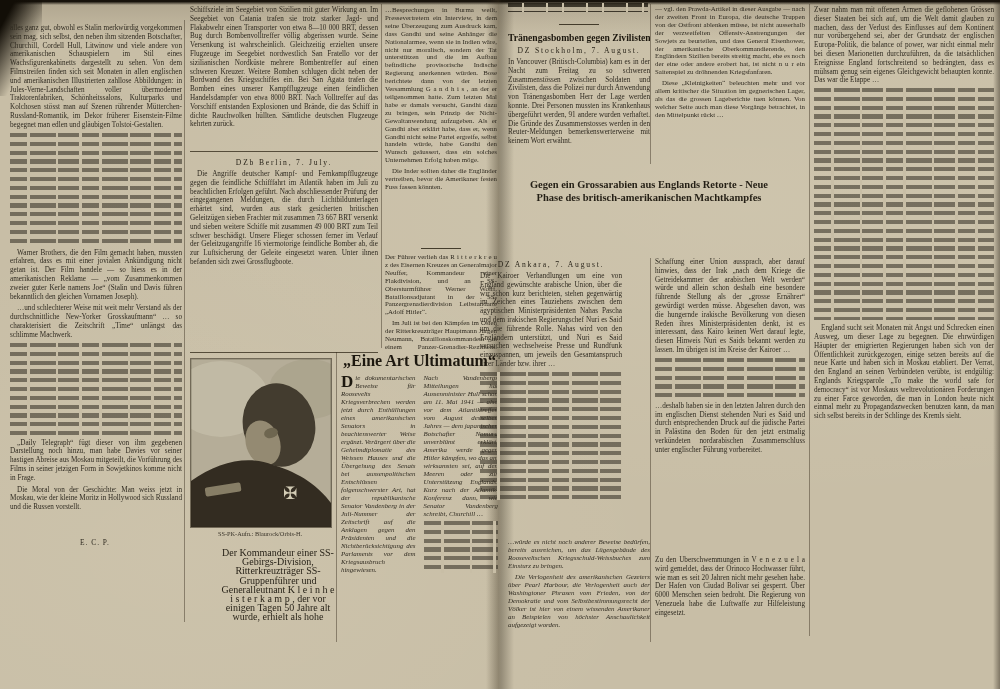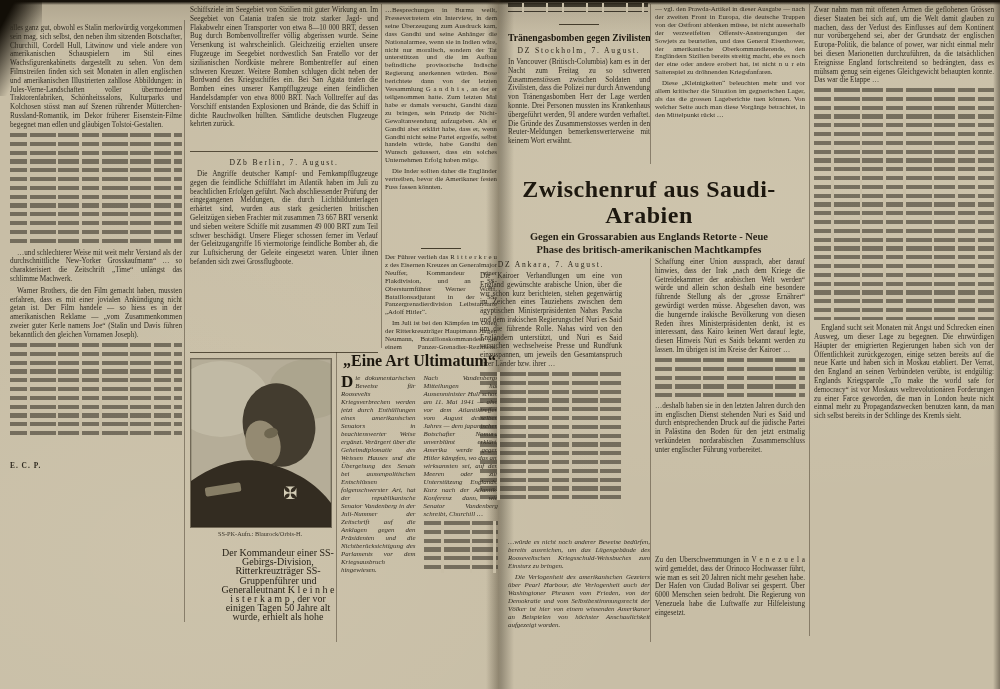--- a/index.html
+++ b/index.html
@@ -46,21 +46,21 @@
   .fillstrip{position:absolute;background:
       repeating-linear-gradient(90deg, rgba(0,0,0,0) 0 14px, var(--paper) 14px 16px, rgba(0,0,0,0) 16px 38px, var(--paper) 38px 40px),
       repeating-linear-gradient(180deg, rgba(30,25,16,.8) 0 4px, rgba(0,0,0,0) 4px 8px);}
 
   .headline-lg{font-weight:bold;color:var(--ink-strong);text-align:center;font-size:24px;line-height:26px;letter-spacing:.5px;margin:0;}
   .headline-md{font-weight:bold;color:var(--ink-strong);text-align:center;font-size:15.5px;line-height:17px;margin:0;}
   .headline-sm{font-weight:bold;color:var(--ink-strong);font-size:9.6px;line-height:12px;margin:0;white-space:nowrap;}
   .headline-box{font-weight:bold;color:var(--ink-strong);text-align:center;font-size:16px;line-height:18px;margin:0 0 4px 0;}
   .subtitle{font-weight:bold;text-align:center;font-size:10.5px;line-height:12.5px;margin:3px 8px 0 8px;color:#241f15;}
   .dateline{text-align:center;font-size:7.6px;font-weight:normal;letter-spacing:1.8px;margin:2px 0 3px 0;color:#241f15;}
-  .signoff{text-align:left;font-size:7.4px;font-weight:bold;letter-spacing:1px;padding-right:2px;color:var(--ink);margin-top:26px;}
+  .signoff{text-align:center;font-size:7.4px;font-weight:normal;letter-spacing:1px;padding-right:2px;color:var(--ink);margin-top:26px;}
 
   .photo-frame{position:absolute;border:1px solid rgba(40,33,20,.55);box-shadow:0 0 6px rgba(40,33,20,.25) inset;overflow:hidden;}
   .caption{position:absolute;text-align:center;overflow:hidden;}
   .caption .credit{font-size:6.3px;line-height:8px;margin:0;color:#3a342a;}
   .caption .cap{font-size:10px;line-height:9.2px;margin:10px 0 0 0;color:#241f15;padding-left:36px;}
   .ultimatum-box{position:absolute;overflow:hidden;}
   .ultimatum-cols{display:flex;gap:8px;}
   .ultimatum-cols > div{flex:1;min-width:0;text-align:justify;}
 </style>
 </head>
@@ -78,38 +78,40 @@
   <div class="vrule" style="left:650px;top:4px;height:160px"></div>
   <div class="vrule" style="left:650px;top:258px;height:384px"></div>
   <div class="vrule" style="left:809px;top:4px;height:632px"></div>
 
   <div class="col body-text" style="left:10px;top:24px;width:172px;height:600px">
     <div data-noindent-first="">
         <p>alles ganz gut, obwohl es Stalin merkwürdig vorgekommen sein mag, sich selbst, den neben ihm sitzenden Botschafter, Churchill, Cordell Hull, Litwinow und viele andere von amerikanischen Schauspielern im Stil eines Wachsfigurenkabinetts dargestellt zu sehen. Von dem Filmstreifen finden sich seit Monaten in allen englischen und amerikanischen Illustrierten zahllose Abbildungen: in Jules-Verne-Landschaften voller übermoderner Traktorenfabriken, Schönheitssalons, Kulturparks und Kolchosen stösst man auf Szenen rührender Mütterchen-Russland-Romantik, im Dekor früherer Eisenstein-Filme begegnet man edlen und gläubigen Tolstoi-Gestalten.</p>
       </div>
     <div class="fill" style="height:112px"></div>
     <div>
+        <p>Warner Brothers, die den Film gemacht haben, mussten erfahren, dass es mit einer jovialen Ankündigung nicht getan ist. Der Film handele — so hiess es in der amerikanischen Reklame — „vom Zusammenkommen zweier guter Kerle namens Joe“ (Stalin und Davis führen bekanntlich den gleichen Vornamen Joseph).</p>
         <p>…und schlechterer Weise mit weit mehr Verstand als der durchschnittliche New-Yorker Grosskaufmann“ … so charakterisiert die Zeitschrift „Time“ unlängst das schlimme Machwerk.</p>
-        <p>Warner Brothers, die den Film gemacht haben, mussten erfahren, dass es mit einer jovialen Ankündigung nicht getan ist. Der Film handele — so hiess es in der amerikanischen Reklame — „vom Zusammenkommen zweier guter Kerle namens Joe“ (Stalin und Davis führen bekanntlich den gleichen Vornamen Joseph).</p>
       </div>
     <div class="fill" style="height:92px"></div>
     <div>
+        <p>„Daily Telegraph“ fügt dieser von ihm gegebenen Darstellung noch hinzu, man habe Davies vor seiner hastigen Abreise aus Moskau mitgeteilt, die Vorführung des Films in seiner jetzigen Form in Sowjetkinos komme nicht in Frage.</p>
+        <p>Die Moral von der Geschichte: Man weiss jetzt in Moskau, wie der kleine Moritz in Hollywood sich Russland und die Russen vorstellt.</p>
       </div>
     <div class="signoff">E. C. P.</div>
   </div>
 
   <div class="col body-text" style="left:190px;top:6px;width:188px;height:142px">
     <div data-noindent-first="">
         <p>Schiffsziele im Seegebiet von Sizilien mit guter Wirkung an. Im Seegebiet von Catania trafen sie trotz starker Jagd- und Flakabwehr einen Transporter von etwa 8—10 000 BRT, dessen Bug durch Bombenvolltreffer völlig abgerissen wurde. Seine Versenkung ist wahrscheinlich. Gleichzeitig erzielten unsere Flugzeuge im Seegebiet nordwestlich San Fratello vor der sizilianischen Nordküste mehrere Bombentreffer auf einen schweren Kreuzer. Weitere Bomben schlugen dicht neben der Bordwand des Kriegsschiffes ein. Bei San Agata trafen die Bomben eines unserer Kampfflugzeuge einen feindlichen Handelsdampfer von etwa 8000 BRT. Nach Volltreffer auf das Vorschiff entstanden Explosionen und Brände, die das Schiff in dichte Rauchwolken hüllten. Sämtliche deutschen Flugzeuge kehrten zurück.</p>
       </div>
   </div>
   <div class="hrule" style="left:190px;top:151px;width:188px"></div>
 
   <div class="col" style="left:190px;top:156px;width:188px;height:194px">
-    <div class="dateline">DZb Berlin, 7. August.</div>
+    <div class="dateline">DZb Berlin, 7. July.</div>
     <div class="body-text">
         <p>Die Angriffe deutscher Kampf- und Fernkampfflugzeuge gegen die feindliche Schifffahrt im Atlantik haben im Juli zu beachtlichen Erfolgen geführt. Nach abschliessender Prüfung der eingegangenen Meldungen, die durch Lichtbildunterlagen erhärtet sind, wurden aus stark gesicherten britischen Geleitzügen sieben Frachter mit zusammen 73 667 BRT versenkt und sieben weitere Schiffe mit zusammen 49 000 BRT zum Teil schwer beschädigt. Unsere Flieger schossen ferner im Verlauf der Geleitzugangriffe 16 viermotorige feindliche Bomber ab, die zur Luftsicherung der Geleite eingesetzt waren. Unter ihnen befanden sich zwei Grossflugboote.</p>
       </div>
   </div>
   <div class="hrule" style="left:190px;top:352px;width:188px"></div>
 
   <div class="photo-frame" style="left:190px;top:358px;width:140px;height:168px">
     <svg width="140" height="168" viewBox="0 0 140 168" aria-hidden="true">
       <rect x="0" y="0" width="140" height="168" fill="#b5ad98"></rect>
       <ellipse cx="30" cy="40" rx="48" ry="38" fill="#c2bba6" opacity="0.9"></ellipse>
@@ -166,21 +168,20 @@
 
   <div class="col" style="left:508px;top:32px;width:142px;height:142px">
     <h2 class="headline-sm">Tränengasbomben gegen Zivilisten</h2>
     <div class="dateline">DZ Stockholm, 7. August.</div>
     <div class="body-text" data-noindent-first="">
         <p>In Vancouver (Britisch-Columbia) kam es in der Nacht zum Freitag zu so schweren Zusammenstössen zwischen Soldaten und Zivilisten, dass die Polizei nur durch Anwendung von Tränengasbomben Herr der Lage werden konnte. Drei Personen mussten ins Krankenhaus übergeführt werden, 91 andere wurden verhaftet. Die Gründe des Zusammenstosses werden in den Reuter-Meldungen bemerkenswerterweise mit keinem Wort erwähnt.</p>
       </div>
   </div>
 
   <div class="col" style="left:508px;top:176px;width:282px;height:78px;text-align:center">
-    <h1 class="headline-lg">Zwischenruf aus Saudi-Arabien</h1>
     <div class="subtitle">Gegen ein Grossarabien aus Englands Retorte - Neue Phase des britisch-amerikanischen Machtkampfes</div>
 
   </div>
 
   <div class="col" style="left:480px;top:258px;width:142px;height:278px">
     <div class="dateline">DZ Ankara, 7. August.</div>
     <div class="body-text" data-noindent-first="">
         <p>Die Kairoer Verhandlungen um eine von England gewünschte arabische Union, über die wir schon kurz berichteten, stehen gegenwärtig im Zeichen eines Tauziehens zwischen dem ägyptischen Ministerpräsidenten Nahas Pascha und dem irakischen Regierungschef Nuri es Said um die führende Rolle. Nahas wird von den Engländern unterstützt, und Nuri es Said versuchen wechselweise Presse und Rundfunk einzuspannen, um jeweils den Gesamtanspruch ihrer Länder bzw. ihrer …</p>
       </div>
     <div class="fill" style="height:128px"></div>

